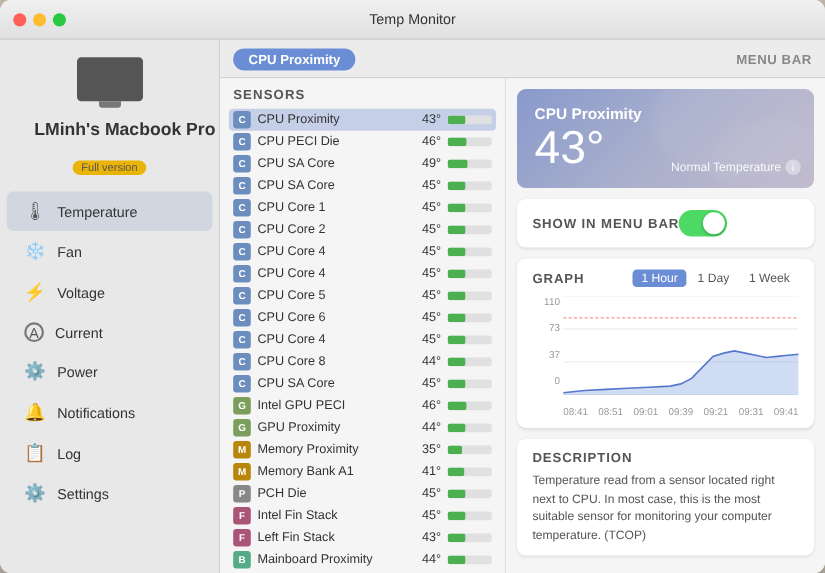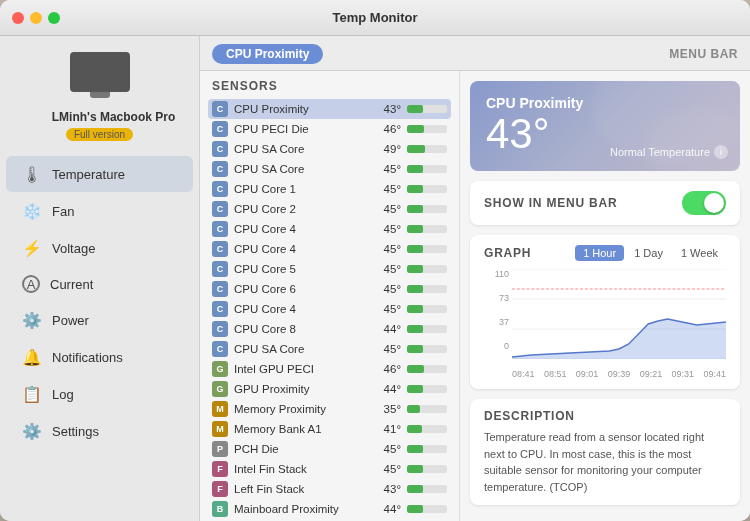--- a/index.html
+++ b/index.html
@@ -39,21 +39,21 @@
     .traffic-light {
       width: 12px;
       height: 12px;
       border-radius: 50%;
     }
     .tl-close { background: #ff5f57; }
     .tl-min { background: #febc2e; }
     .tl-max { background: #28c840; }
     .title-text {
       font-size: 13px;
-      font-weight: 700;
+      font-weight: 400;
       color: #333;
     }
     .content {
       display: flex;
       flex: 1;
       overflow: hidden;
     }
     
     .sidebar {
       width: 200px;
@@ -78,25 +78,25 @@
       position: absolute;
       bottom: -6px;
       left: 50%;
       transform: translateX(-50%);
       width: 20px;
       height: 6px;
       background: #777;
       border-radius: 0 0 3px 3px;
     }
     .device-name {
-      font-size: 12px;
+      font-size: 16px;
       font-weight: 600;
       color: #333;
       margin-top: 10px;
-      margin-bottom: 4px;
+      margin-bottom: 18px;
       padding-left: 28px;
     }
     .version-badge {
       background: #eab308;
       border-radius: 10px;
       padding: 1px 8px;
       font-size: 10px;
       color: #555;
       margin-bottom: 14px;
     }
@@ -290,21 +290,20 @@
       font-size: 9px;
       color: white;
     }
     
     .menu-bar-row {
       background: white;
       border-radius: 8px;
       padding: 10px 14px;
       display: flex;
       align-items: center;
-      justify-content: space-between;
       box-shadow: 0 1px 3px rgba(0,0,0,0.1);
     }
     .menu-bar-row-label {
       font-size: 12px;
       font-weight: 700;
       color: #555;
       letter-spacing: 0.8px;
     }
     .toggle {
       width: 44px;

